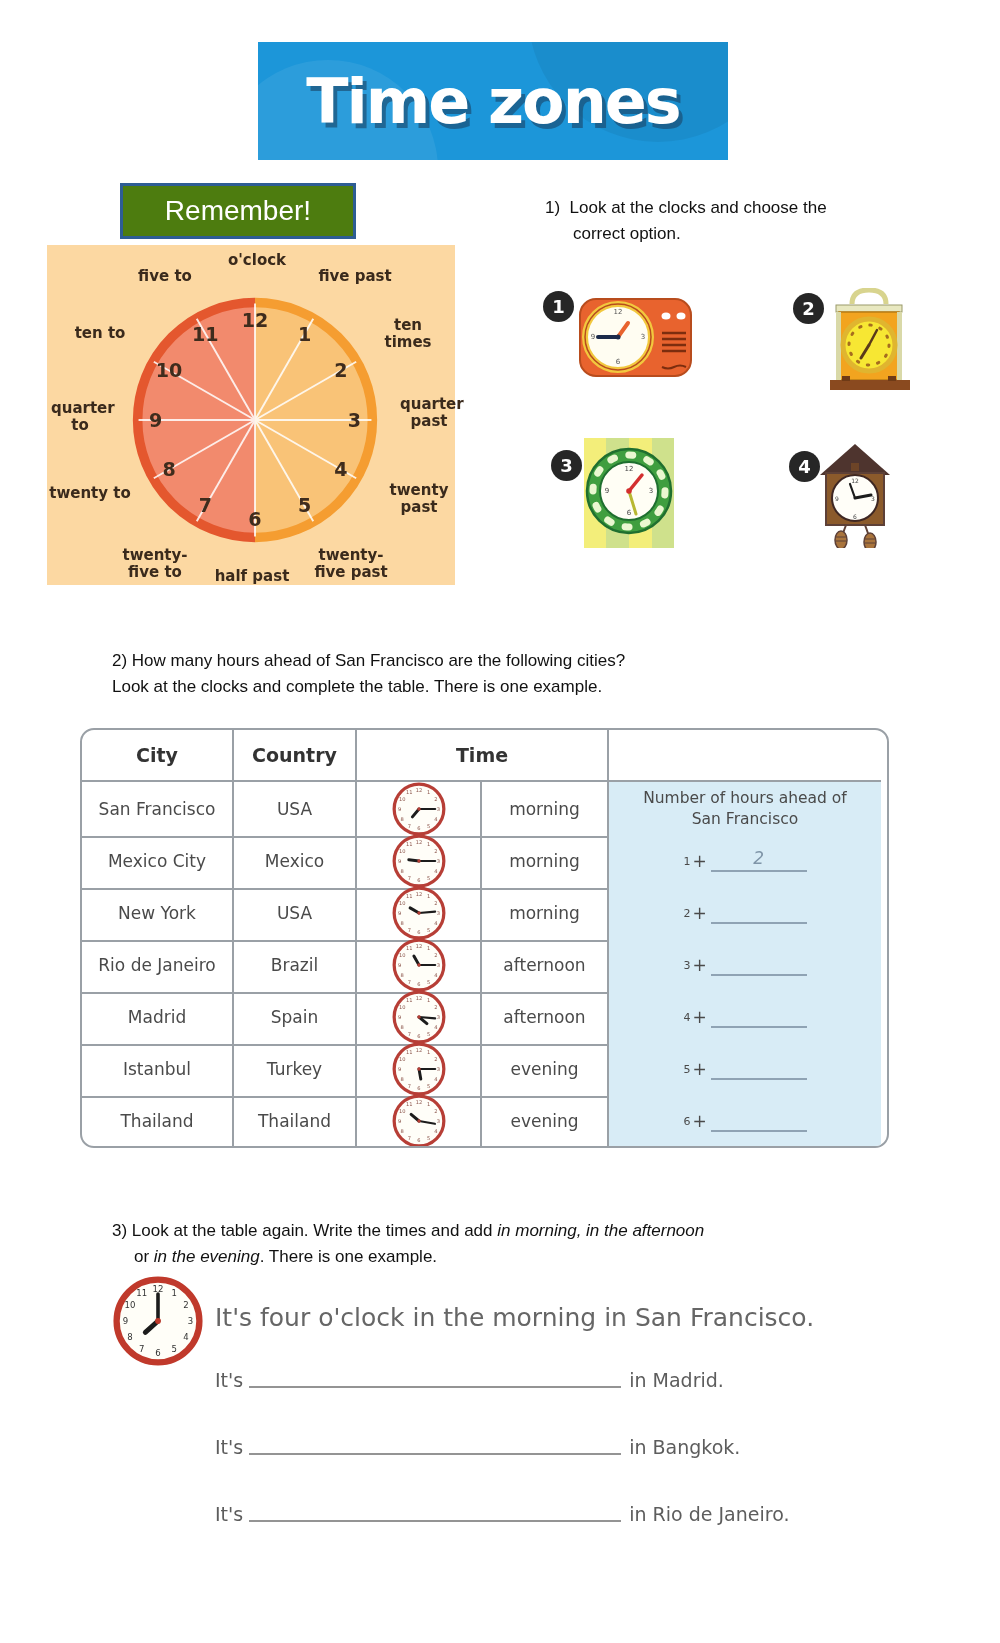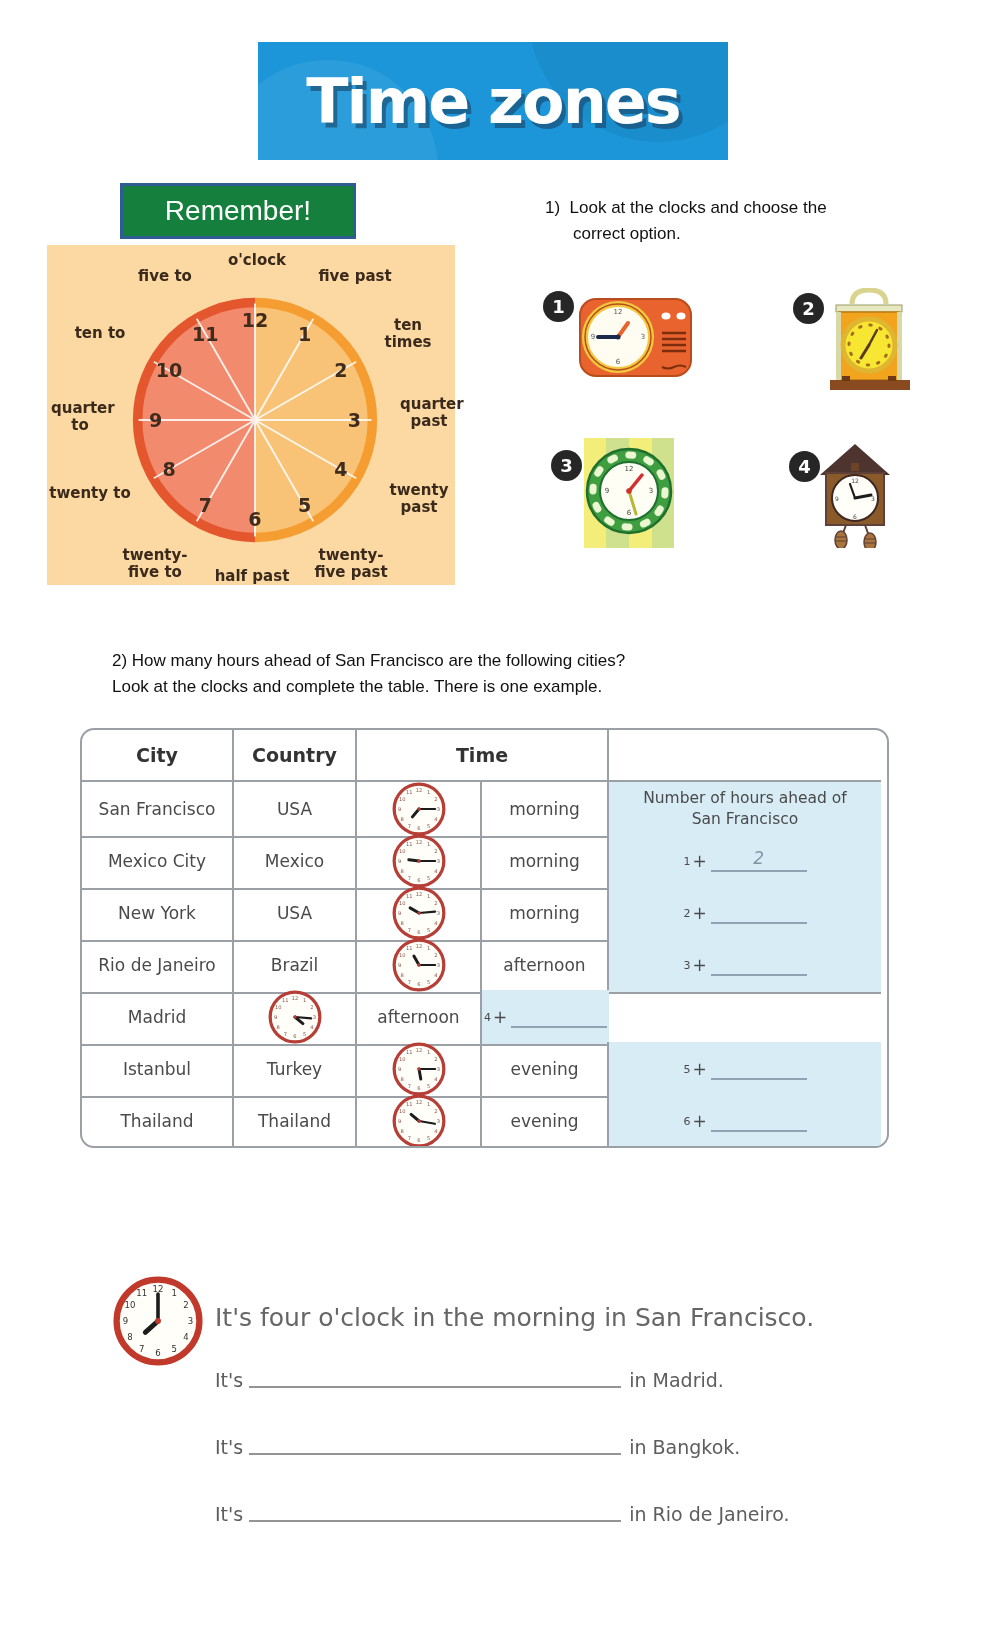--- a/index.html
+++ b/index.html
@@ -10,21 +10,21 @@
   .banner{position:absolute;left:258px;top:42px;width:470px;height:118px;
           background:#1c96d9;overflow:hidden;display:flex;align-items:center;justify-content:center;}
   .banner .bub1,.banner .bub2{position:absolute;border-radius:50%;background:rgba(255,255,255,0.07);}
   .banner .bub1{width:220px;height:220px;left:-40px;bottom:-120px;}
   .banner .bub2{width:260px;height:260px;right:-60px;top:-160px;background:rgba(0,0,0,0.06);}
   .banner-title{position:relative;color:#ffffff;font-family:"DejaVu Sans",sans-serif;
           font-weight:900;font-size:62px;letter-spacing:-2px;
           text-shadow:4px 5px 0 rgba(26,74,110,0.65);}
 
   
-  .remember{position:absolute;left:120px;top:183px;width:230px;height:50px;background:#15803d;
+  .remember{position:absolute;left:120px;top:183px;width:230px;height:50px;background:#4d7c0f;
             border:3px solid #2e5d94;display:flex;align-items:center;justify-content:center;}
   .remember span{color:#ffffff;font-size:28px;}
 
   
   .diagram{position:absolute;left:47px;top:245px;width:408px;height:340px;background:#fcd8a2;}
   .diagram svg{position:absolute;left:82px;top:49px;}
   .dlabel{position:absolute;transform:translate(-50%,-50%);font-family:"DejaVu Sans",sans-serif;
           font-weight:bold;font-size:15px;color:#3a2a1c;text-align:center;line-height:1.15;}
   .w58{width:58px;} .w62{width:62px;} .w88{width:88px;}
 
@@ -366,20 +366,21 @@
       <div class="cell">afternoon</div>
       <div class="cell ansbg">
           <span class="supn">3</span>
           <span class="plus">+</span>
           <span class="blankline"></span>
         </div>
     </div>
 
     <div class="trow">
       <div class="cell">Madrid</div>
+      <div class="cell">Spain</div>
       <div class="cell">
           <div class="analog-clock"><svg viewBox="0 0 100 100" width="100%" height="100%">
               <circle cx="50" cy="50" r="46" fill="#fffef8" stroke="#b73e36" stroke-width="6"></circle>
               <text x="50.0" y="14.0" font-size="9.5" fill="#8a544a" text-anchor="middle" dominant-baseline="central" font-family="DejaVu Sans">12</text>
               <text x="68.0" y="18.8" font-size="9.5" fill="#8a544a" text-anchor="middle" dominant-baseline="central" font-family="DejaVu Sans">1</text>
               <text x="81.2" y="32.0" font-size="9.5" fill="#8a544a" text-anchor="middle" dominant-baseline="central" font-family="DejaVu Sans">2</text>
               <text x="86.0" y="50.0" font-size="9.5" fill="#8a544a" text-anchor="middle" dominant-baseline="central" font-family="DejaVu Sans">3</text>
               <text x="81.2" y="68.0" font-size="9.5" fill="#8a544a" text-anchor="middle" dominant-baseline="central" font-family="DejaVu Sans">4</text>
               <text x="68.0" y="81.2" font-size="9.5" fill="#8a544a" text-anchor="middle" dominant-baseline="central" font-family="DejaVu Sans">5</text>
               <text x="50.0" y="86.0" font-size="9.5" fill="#8a544a" text-anchor="middle" dominant-baseline="central" font-family="DejaVu Sans">6</text>
@@ -457,20 +458,26 @@
         </div>
       <div class="cell">evening</div>
       <div class="cell ansbg">
           <span class="supn">6</span>
           <span class="plus">+</span>
           <span class="blankline"></span>
         </div>
     </div>
   </div>
 
+  <div class="qtext" style="left:112px;top:1218px;width:790px;">
+    <span>3) Look at the table again. Write the times and add </span><i>in morning, in the afternoon</i>
+    <span class="indent-sm">
+      <span>or </span><i>in the evening</i><span>. There is one example.</span>
+    </span>
+  </div>
 
   <div class="example-clock"><svg viewBox="0 0 100 100" width="100%" height="100%">
         <circle cx="50" cy="50" r="46" fill="#fffef8" stroke="#c0392b" stroke-width="7"></circle>
         <text x="50.0" y="14.0" font-size="9.5" fill="#333333" text-anchor="middle" dominant-baseline="central" font-family="DejaVu Sans">12</text>
         <text x="68.0" y="18.8" font-size="9.5" fill="#333333" text-anchor="middle" dominant-baseline="central" font-family="DejaVu Sans">1</text>
         <text x="81.2" y="32.0" font-size="9.5" fill="#333333" text-anchor="middle" dominant-baseline="central" font-family="DejaVu Sans">2</text>
         <text x="86.0" y="50.0" font-size="9.5" fill="#333333" text-anchor="middle" dominant-baseline="central" font-family="DejaVu Sans">3</text>
         <text x="81.2" y="68.0" font-size="9.5" fill="#333333" text-anchor="middle" dominant-baseline="central" font-family="DejaVu Sans">4</text>
         <text x="68.0" y="81.2" font-size="9.5" fill="#333333" text-anchor="middle" dominant-baseline="central" font-family="DejaVu Sans">5</text>
         <text x="50.0" y="86.0" font-size="9.5" fill="#333333" text-anchor="middle" dominant-baseline="central" font-family="DejaVu Sans">6</text>

